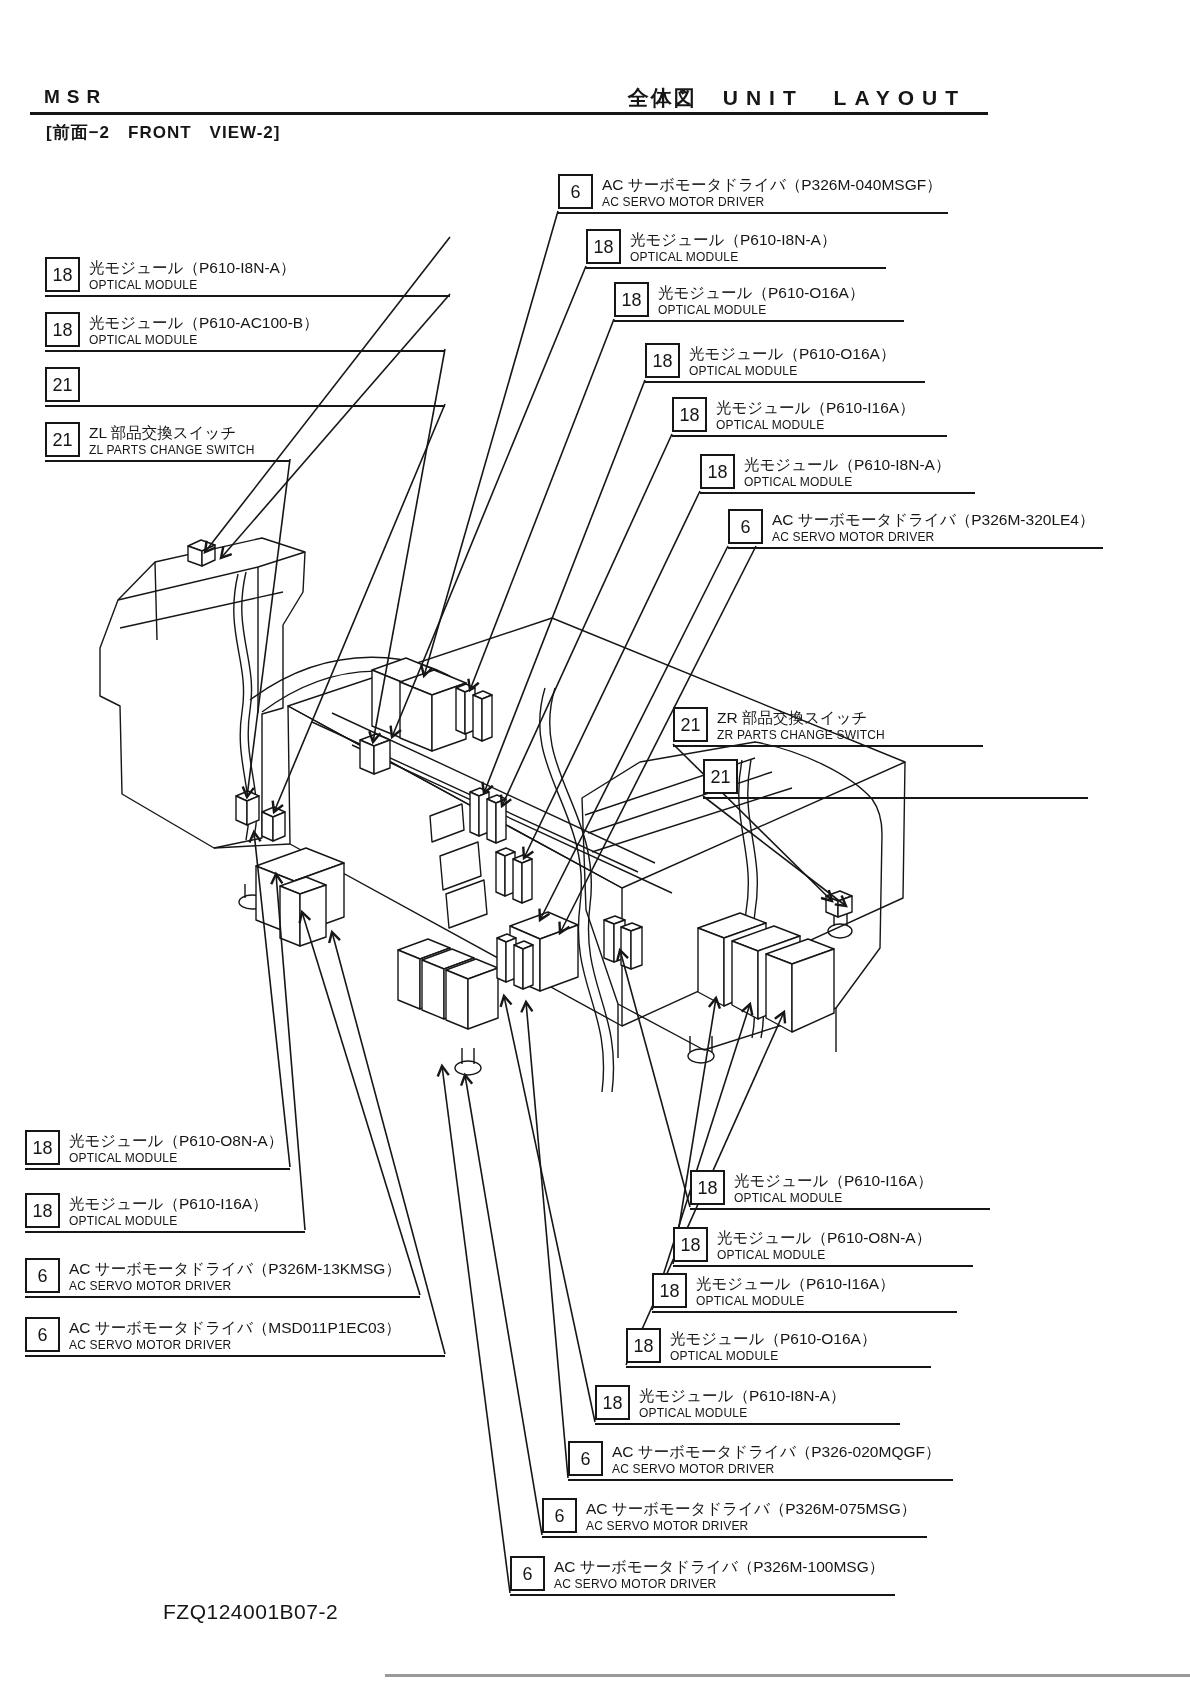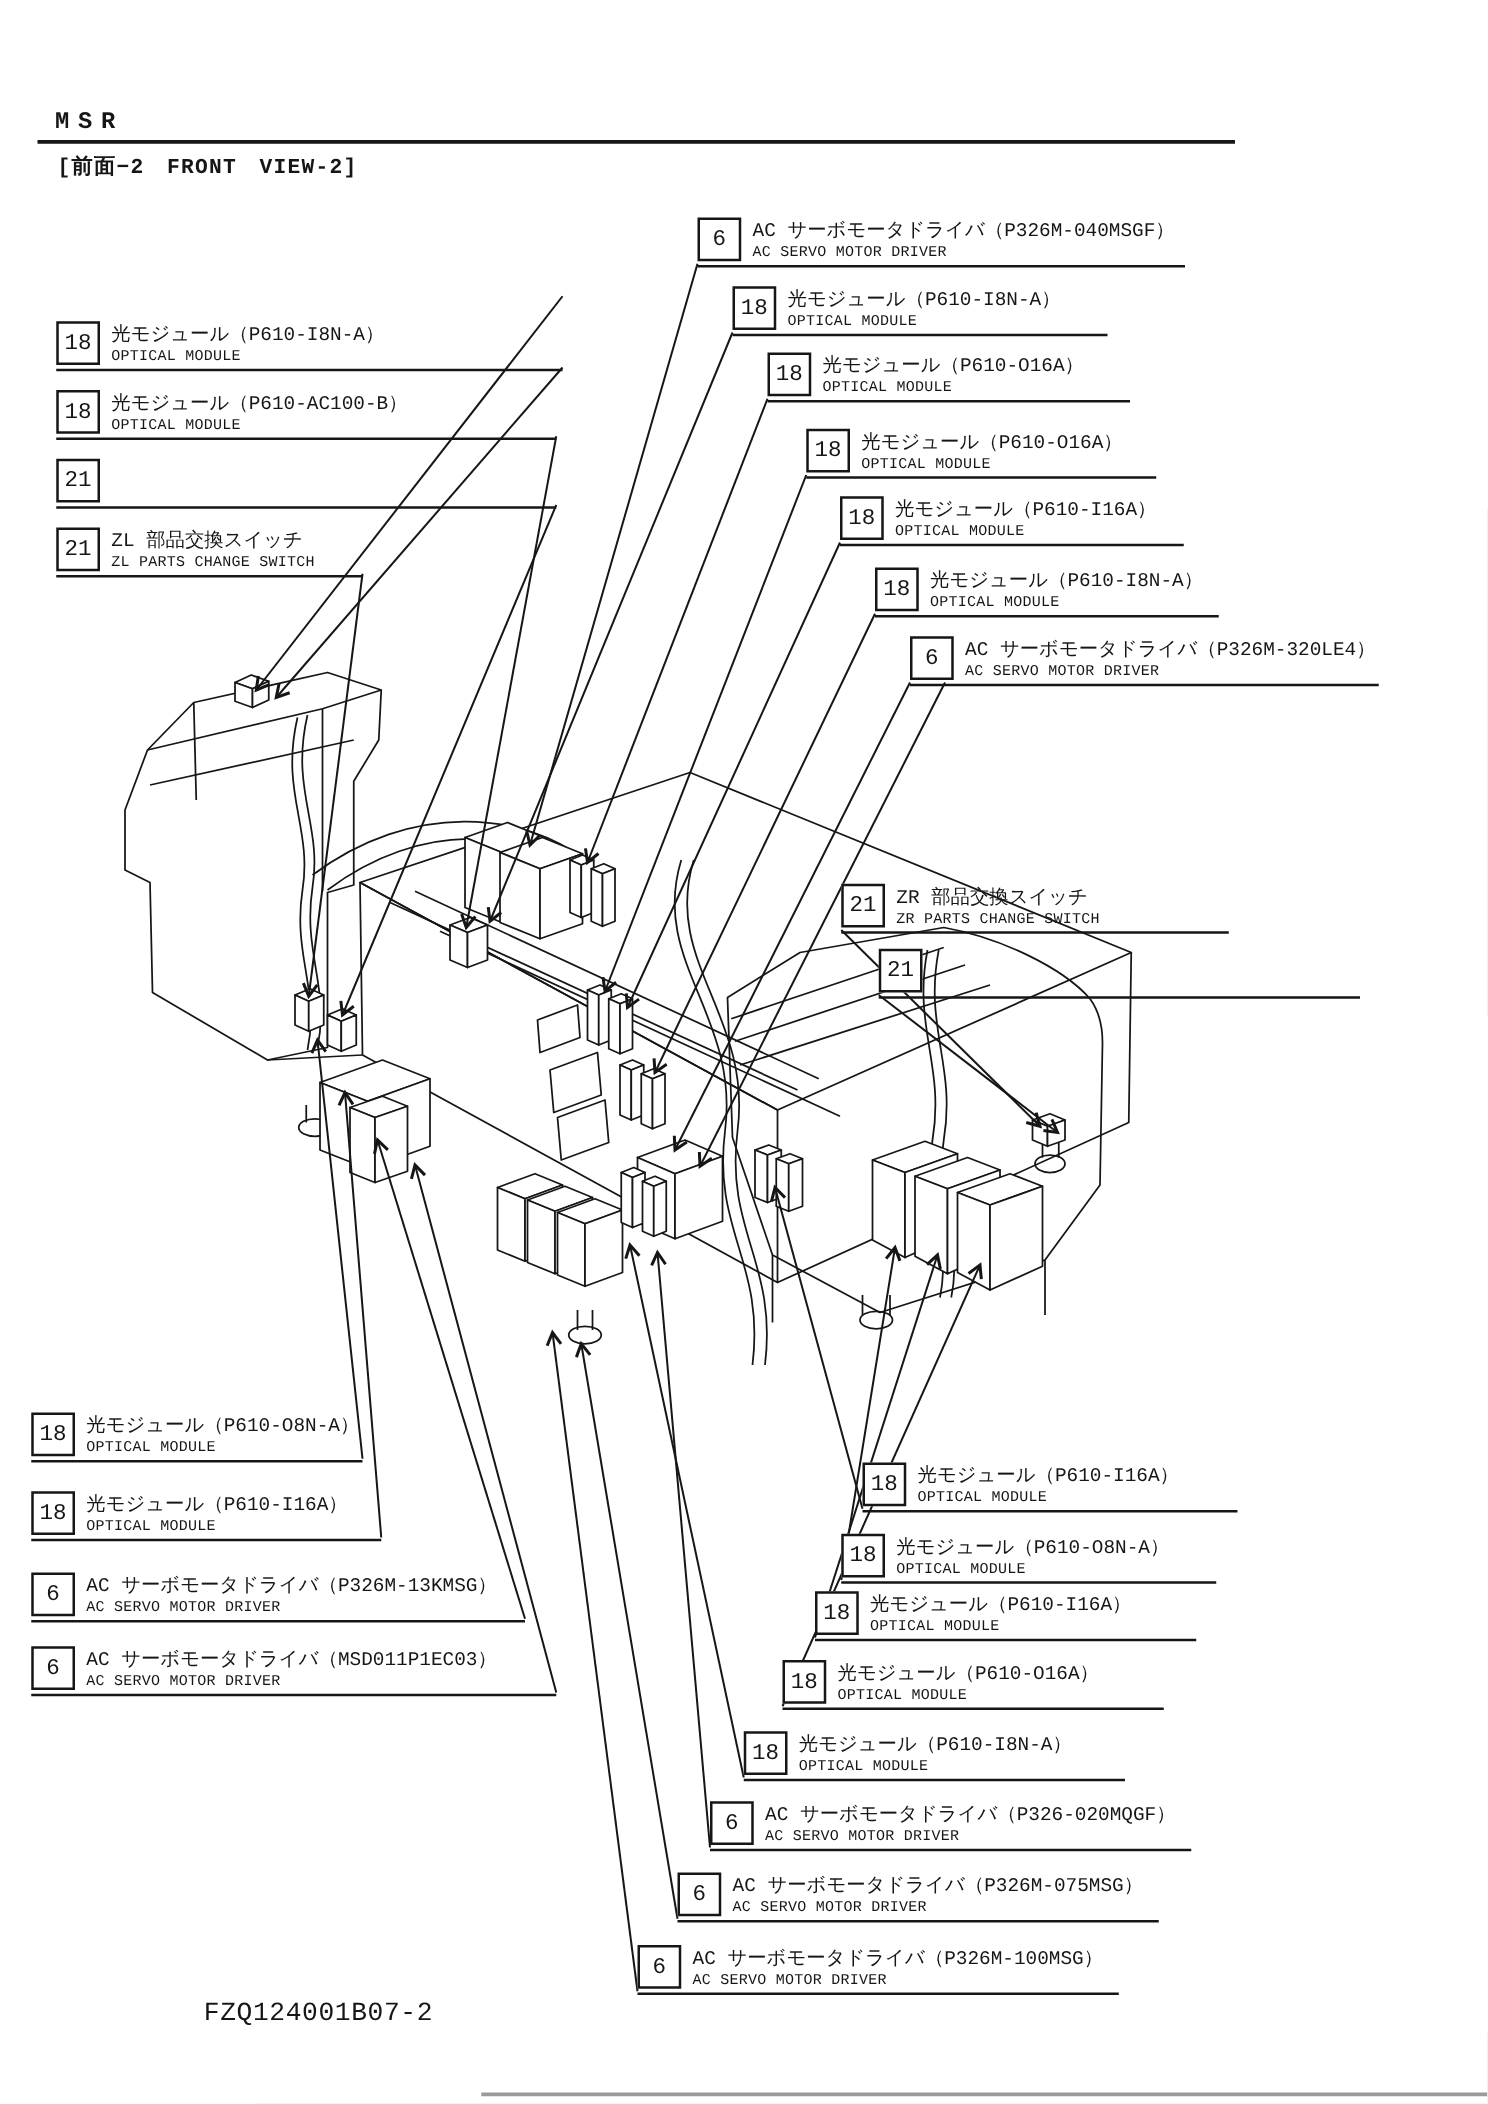--- a/index.html
+++ b/index.html
@@ -1,18 +1,18 @@
 <!DOCTYPE html>
 <html><head>
 <meta charset="utf-8">
 <style>
   html,body{margin:0;padding:0;background:#e8e8e8;}
   #page{
     position:relative;width:1190px;height:1683px;background:#ffffff;overflow:hidden;
-    font-family:Liberation Mono, monospace;color:#161616;
+    font-family:Liberation Sans, sans-serif;color:#161616;
   }
   .abs{position:absolute;}
   
   #hdr-left{left:44px;top:86px;font-size:19px;letter-spacing:7px;font-weight:600;}
   #hdr-right{top:84px;right:224px;font-size:21px;font-weight:700;white-space:nowrap;}
   #hdr-right .jp{letter-spacing:2px;margin-right:26px;}
   #hdr-right .en{letter-spacing:8px;word-spacing:16px;}
   #hdr-rule{left:30px;top:112px;width:958px;height:3px;background:#161616;}
   #subtitle{left:46px;top:121px;font-size:17px;font-weight:700;letter-spacing:1px;}
   #footer-code{left:163px;top:1600px;font-size:21px;letter-spacing:0.5px;}
@@ -31,20 +31,23 @@
   .ctext .jp{font-size:15.5px;}
   .ctext .en{font-size:12px;letter-spacing:0.2px;}
   svg.drawing{position:absolute;left:0;top:0;z-index:1;}
 </style>
 </head>
 <body>
 
 <div id="page">
 
   <div class="abs" id="hdr-left">MSR</div>
+  <div class="abs" id="hdr-right">
+    <span class="jp">全体図</span><span class="en">UNIT LAYOUT</span>
+  </div>
   <div class="abs" id="hdr-rule"></div>
   <div class="abs" id="subtitle">[前面−2　FRONT　VIEW-2]</div>
 
   <svg class="drawing" width="1190" height="1683" viewBox="0 0 1190 1683">
     <defs>
       <marker id="arr" markerWidth="9" markerHeight="9" refX="7.2" refY="4.5" orient="auto" markerUnits="strokeWidth">
         <path d="M1,1 L7.2,4.5 L1,8" fill="none" stroke="#161616" stroke-width="1.5"></path>
       </marker>
     </defs>
 

